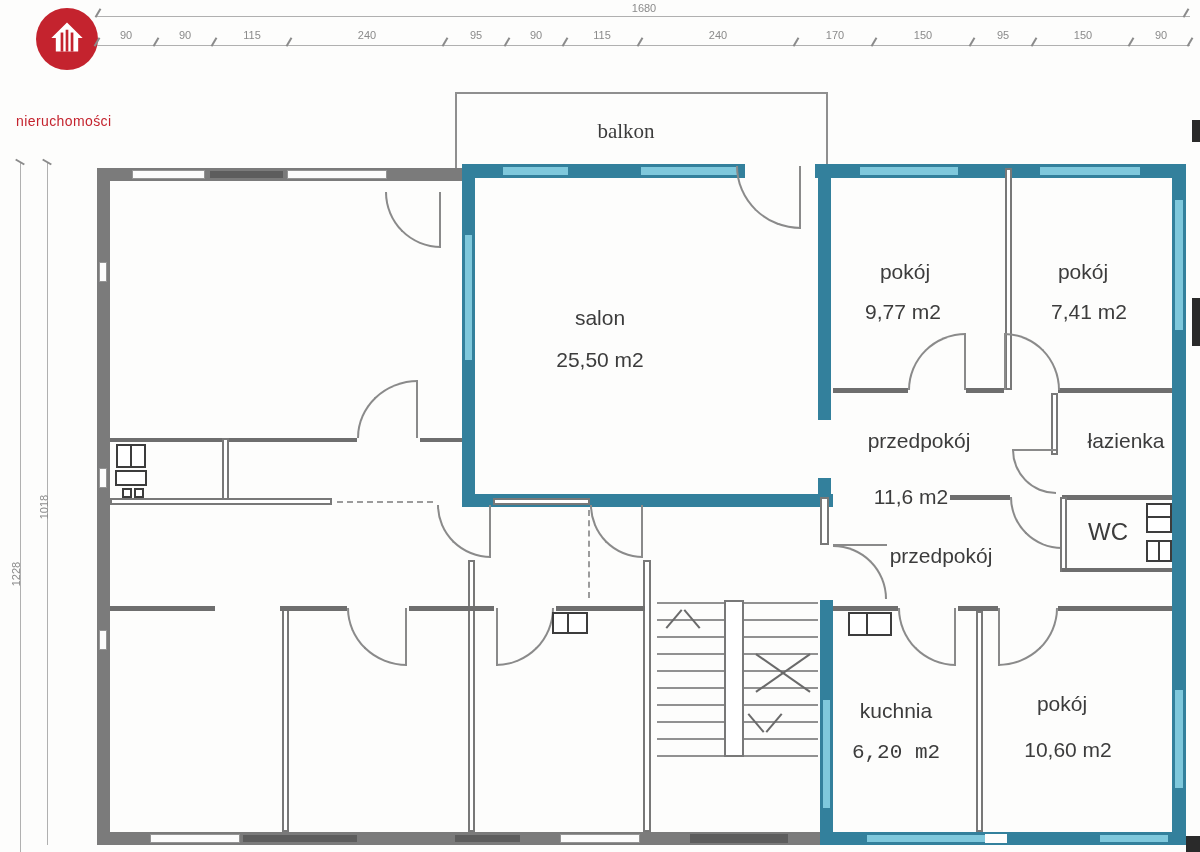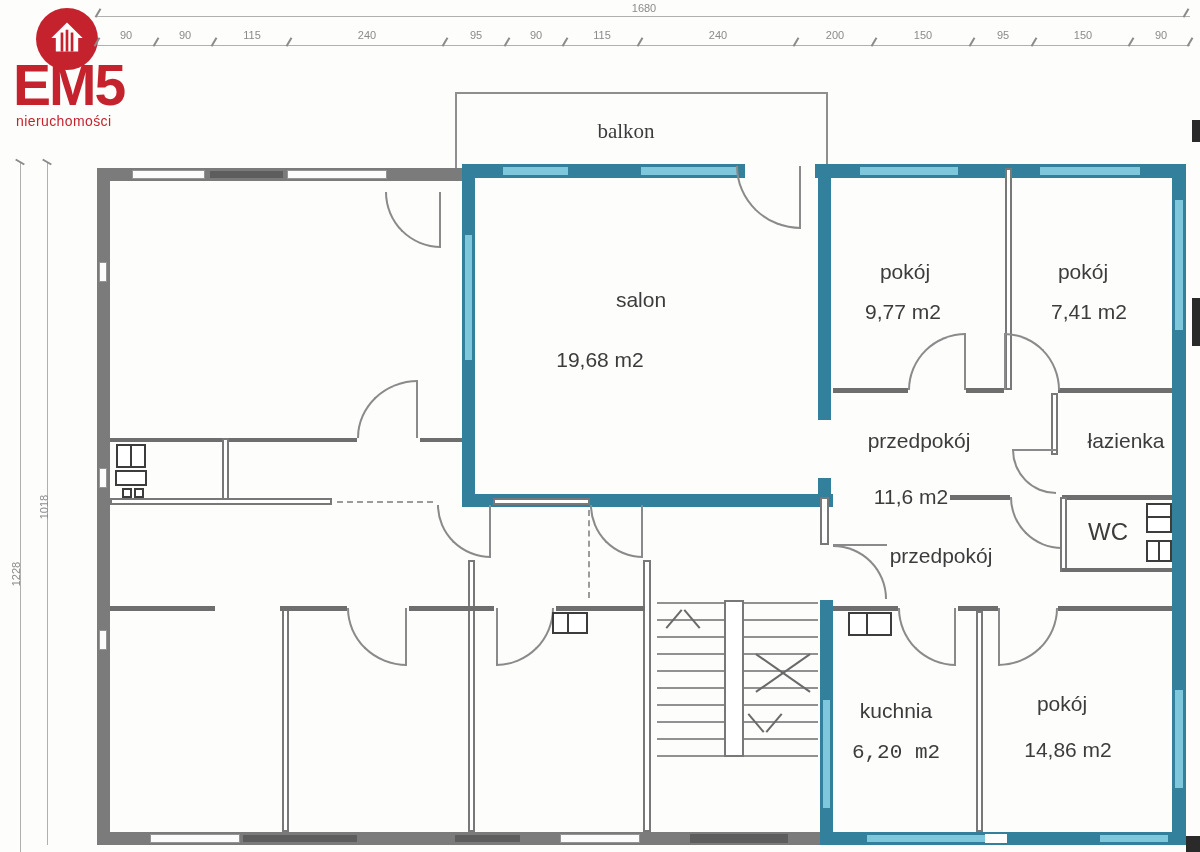--- a/index.html
+++ b/index.html
@@ -50,21 +50,20 @@
       <svg width="38" height="38" viewBox="0 0 34 34">
         <path d="M17 4 L3 18 h4 v12 h20 V18 h4 Z" fill="#ffffff"></path>
         <g fill="#c4232e">
           <rect x="11.3" y="13" width="2.4" height="17"></rect>
           <rect x="15.8" y="10.5" width="2.4" height="19.5"></rect>
           <rect x="20.3" y="13" width="2.4" height="17"></rect>
         </g>
       </svg>
     </span>
   </div>
-  <div class="logo-title">EM5</div>
   <div class="logo-sub">nieruchomości</div>
 
   <div class="dline" style="left:97px;top:16px;width:1093px;height:1px;"></div>
   <div class="tick" style="left:93px;top:12px;"></div>
   <div class="tick" style="left:1181px;top:12px;"></div>
   <div class="dimlbl" style="left:644px;top:2px;text-align:center;">1680</div>
 
   <div class="dline" style="left:97px;top:45px;width:1093px;height:1px;"></div>
   <div class="tick" style="left:92px;top:41px;"></div>
   <div class="tick" style="left:151px;top:41px;"></div>
@@ -82,21 +81,21 @@
   <div class="tick" style="left:1185px;top:41px;"></div>
 
   <div class="dimlbl" style="left:126px;top:29px;">90</div>
   <div class="dimlbl" style="left:185px;top:29px;">90</div>
   <div class="dimlbl" style="left:252px;top:29px;">115</div>
   <div class="dimlbl" style="left:367px;top:29px;">240</div>
   <div class="dimlbl" style="left:476px;top:29px;">95</div>
   <div class="dimlbl" style="left:536px;top:29px;">90</div>
   <div class="dimlbl" style="left:602px;top:29px;">115</div>
   <div class="dimlbl" style="left:718px;top:29px;">240</div>
-  <div class="dimlbl" style="left:835px;top:29px;">200</div>
+  <div class="dimlbl" style="left:835px;top:29px;">170</div>
   <div class="dimlbl" style="left:923px;top:29px;">150</div>
   <div class="dimlbl" style="left:1003px;top:29px;">95</div>
   <div class="dimlbl" style="left:1083px;top:29px;">150</div>
   <div class="dimlbl" style="left:1161px;top:29px;">90</div>
 
   <div class="dline" style="left:20px;top:163px;width:1px;height:689px;"></div>
   <div class="dline" style="left:47px;top:163px;width:1px;height:682px;"></div>
   <div class="tickl" style="left:15px;top:161px;"></div>
   <div class="tickl" style="left:42px;top:161px;"></div>
   <div class="vlbl" style="left:-4px;top:568px;">1228</div>
@@ -231,33 +230,33 @@
   <div class="treads" style="left:657px;top:602px;width:161px;height:155px;"></div>
   <div class="dw" style="left:724px;top:600px;width:20px;height:157px;"></div>
   <div class="ln" style="left:662px;top:618px;width:24px;transform:rotate(-50deg);"></div>
   <div class="ln" style="left:680px;top:618px;width:24px;transform:rotate(50deg);"></div>
   <div class="ln" style="left:750px;top:672px;width:66px;transform:rotate(35deg);"></div>
   <div class="ln" style="left:750px;top:672px;width:66px;transform:rotate(-35deg);"></div>
   <div class="ln" style="left:744px;top:722px;width:24px;transform:rotate(50deg);"></div>
   <div class="ln" style="left:762px;top:722px;width:24px;transform:rotate(-50deg);"></div>
 
   <div class="lbl" style="left:626px;top:131px;font-family:Liberation Serif, serif;">balkon</div>
-  <div class="lbl" style="left:600px;top:300px;margin-left:41px;">salon</div>
-  <div class="lbl" style="left:600px;top:360px;">19,68 m2</div>
+  <div class="lbl" style="left:600px;top:318px;">salon</div>
+  <div class="lbl" style="left:600px;top:360px;">25,50 m2</div>
   <div class="lbl" style="left:905px;top:272px;">pokój</div>
   <div class="lbl" style="left:903px;top:312px;">9,77 m2</div>
   <div class="lbl" style="left:1083px;top:272px;">pokój</div>
   <div class="lbl" style="left:1089px;top:312px;">7,41 m2</div>
   <div class="lbl" style="left:919px;top:441px;">przedpokój</div>
   <div class="lbl" style="left:911px;top:497px;">11,6 m2</div>
   <div class="lbl" style="left:1126px;top:441px;">łazienka</div>
   <div class="lbl big" style="left:1108px;top:532px;">WC</div>
   <div class="lbl" style="left:941px;top:556px;">przedpokój</div>
   <div class="lbl" style="left:896px;top:711px;">kuchnia</div>
   <div class="lbl" style="left:896px;top:752px;font-family:Liberation Mono, monospace;">6,20 m2</div>
   <div class="lbl" style="left:1062px;top:704px;">pokój</div>
-  <div class="lbl" style="left:1068px;top:750px;">14,86 m2</div>
+  <div class="lbl" style="left:1068px;top:750px;">10,60 m2</div>
 
   <div class="artifact" style="left:1192px;top:120px;width:8px;height:22px;"></div>
   <div class="artifact" style="left:1192px;top:298px;width:8px;height:48px;"></div>
   <div class="artifact" style="left:1186px;top:836px;width:14px;height:16px;"></div>
 
 </div>
 
 </body></html>

